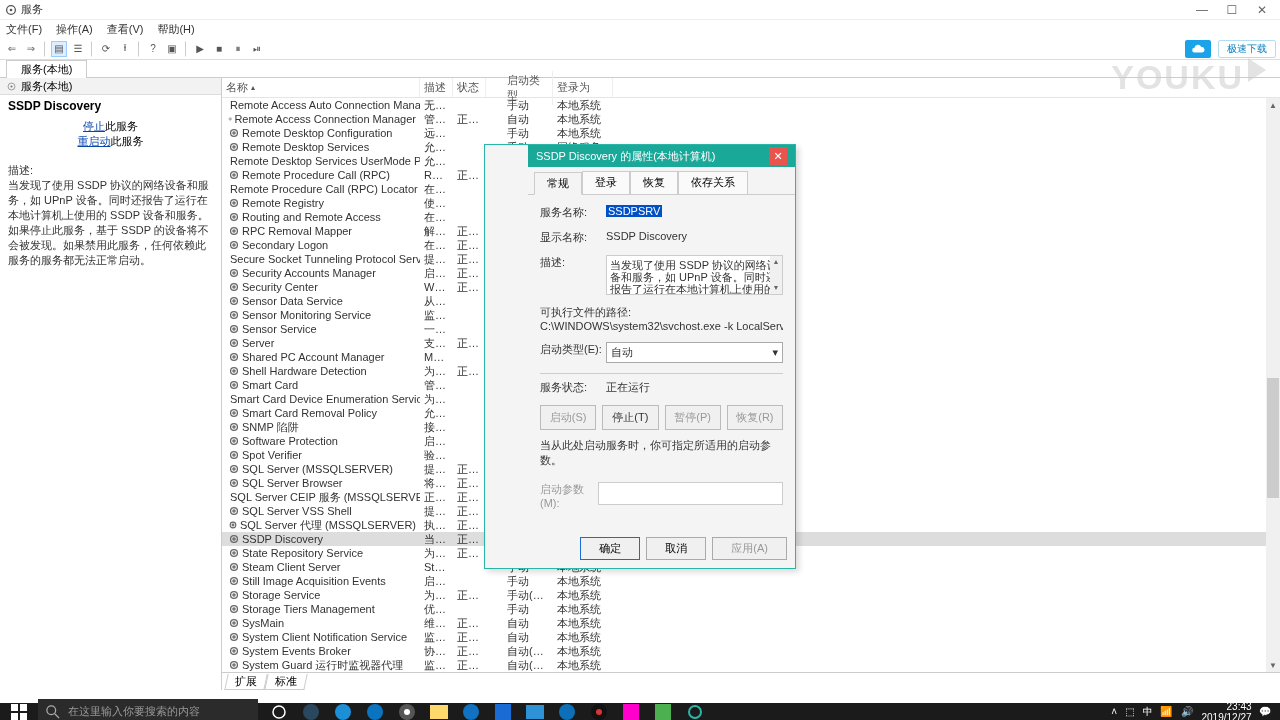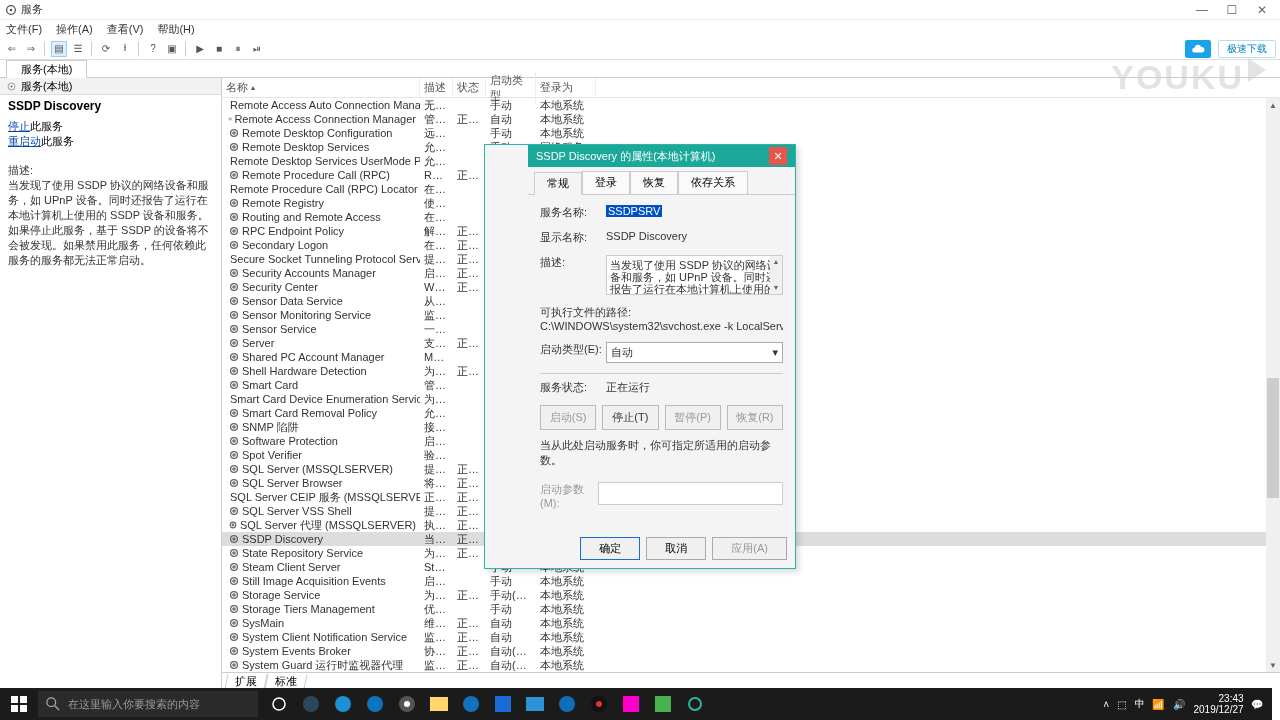--- a/index.html
+++ b/index.html
@@ -38,21 +38,21 @@
 .leftpanel .desc { margin-top: 14px; font-size: 11px; line-height: 15px; color: #333; }
 .lp-head { background:#f2f2f2; height:17px; display:flex; align-items:center; padding:0 6px; gap:4px; margin:-4px -8px 4px -8px; border-bottom:1px solid #ddd;}
 .lp-head svg{width:11px;height:11px;}
 
 .rightpanel { flex: 1; display: flex; flex-direction: column; position: relative; }
 .listhdr { display: flex; background: #fff; border-bottom: 1px solid #e5e5e5; height: 20px; align-items:center; font-size:11px; color:#555;}
 .listhdr div { padding: 2px 4px; border-right: 1px solid #eee; display:flex; align-items:center; gap:3px;}
 .col-name { width: 198px; }
 .col-desc { width: 33px; }
 .col-state { width: 33px; }
-.col-start { width: 50px; }
+.col-start { width: 50px; margin-left: 17px; }
 .col-logon { width: 60px; }
 .svc { display: flex; align-items: center; height: 14px; font-size: 11px; color: #333; cursor: pointer; }
 .svc.selected { background: #ddd; }
 .svc .gear { width:12px;height:12px;margin:0 2px;}
 .svc .col-name { display:flex; align-items:center; overflow:hidden; white-space:nowrap;}
 .svc div { padding: 0 4px; overflow:hidden; white-space:nowrap; text-overflow:ellipsis;}
 .listarea { overflow:hidden; position:relative; flex:1;}
 .scrollb { position:absolute; right:0; top:0; bottom:0; width:14px; background:#f0f0f0; display:flex; flex-direction:column; align-items:center; justify-content:space-between;}
 .scrollb .arr{font-size:8px;color:#666;height:14px;display:flex;align-items:center;}
 .scrollb .thumb{background:#ccc;width:12px;height:120px;position:absolute;top:280px;}
@@ -81,21 +81,21 @@
 .actbtn { flex:1; border:1px solid #bbb; padding:4px 0; text-align:center; font-size:11px; background:#f0f0f0;}
 .actbtn.disabled{color:#999;}
 .paramrow input { flex:1; border:1px solid #ccc; padding:3px; background:#fff;}
 .row.paramrow .lbl{color:#999;}
 .dlg-foot { display:flex; justify-content:flex-end; gap:6px; padding:8px; }
 .fbtn { border:1px solid #aaa; padding:3px 18px; font-size:11px; background:#f0f0f0; cursor:pointer;}
 .fbtn.primary{border:1px solid #1a6bd4;}
 .fbtn.disabled{color:#999;}
 
 
-.taskbar { position: absolute; left: 0; right: 8px; bottom: 0; height: 32px; background: #1b1b1b; display: flex; align-items: center; }
+.taskbar { position: absolute; left: 0; right: 0; bottom: 0; height: 17px; background: #1b1b1b; display: flex; align-items: center; }
 .startbtn { width: 38px; height:32px; display:flex;align-items:center;justify-content:center;}
 .search { background: #2b2b2b; height: 26px; width: 220px; display: flex; align-items: center; padding: 0 8px; color: #999; gap: 8px; }
 .tbicons { display: flex; align-items: center; gap: 2px; margin-left: 6px; }
 .ticon { width: 30px; height: 32px; display:flex;align-items:center;justify-content:center;}
 .tray { margin-left: auto; display: flex; align-items: center; gap: 8px; padding: 0 8px; color: #fff; font-size: 10px; }
 .tray .time { text-align: right; line-height:11px;}
 .gear-svg{width:11px;height:11px;}
 .gear-svg circle{fill:none;stroke:#666;stroke-width:1.5;}
 .watermark{position:absolute; right:14px; top:58px; font-size:34px; font-weight:700; color:rgba(200,200,200,.5); letter-spacing:2px; font-family:Arial; display:flex;align-items:flex-start;gap:4px;}
 .watermark .tri{width:0;height:0;border-left:18px solid rgba(200,200,200,.5);border-top:12px solid transparent;border-bottom:12px solid transparent;}
@@ -156,21 +156,21 @@
 <div class="content">
   <div class="leftpanel">
     <div class="lp-head">
       <svg viewBox="0 0 16 16">
           <circle cx="8" cy="8" r="5" fill="none" stroke="#777"></circle>
           <circle cx="8" cy="8" r="1.5" fill="#777"></circle>
         </svg>
       <span>服务(本地)</span>
     </div>
     <h3>SSDP Discovery</h3>
-    <div class="links" style="margin-top:6px;">
+    <div class="links" style="margin-top:6px;text-align:center;">
       <a>停止</a><span>此服务</span><br>
       <a>重启动</a><span>此服务</span>
     </div>
     <div class="desc">
       <div>描述:</div>
       <div>当发现了使用 SSDP 协议的网络设备和服务，如 UPnP 设备。同时还报告了运行在本地计算机上使用的 SSDP 设备和服务。如果停止此服务，基于 SSDP 的设备将不会被发现。如果禁用此服务，任何依赖此服务的服务都无法正常启动。</div>
     </div>
   </div>
 
   <div class="rightpanel">
@@ -301,21 +301,21 @@
           <div class="col-state"></div>
           <div class="col-start"></div>
           <div class="col-logon"></div>
         </div>
         <div class="svc">
           <div class="col-name">
             <svg class="gear gear-svg" viewBox="0 0 14 14">
               <circle cx="7" cy="7" r="4"></circle>
               <circle cx="7" cy="7" r="1.3" fill="#666"></circle>
             </svg>
-            <span>RPC Endpoint Policy</span>
+            <span>RPC Removal Mapper</span>
           </div>
           <div class="col-desc">解析 ...</div>
           <div class="col-state">正在...</div>
           <div class="col-start"></div>
           <div class="col-logon"></div>
         </div>
         <div class="svc">
           <div class="col-name">
             <svg class="gear gear-svg" viewBox="0 0 14 14">
               <circle cx="7" cy="7" r="4"></circle>

